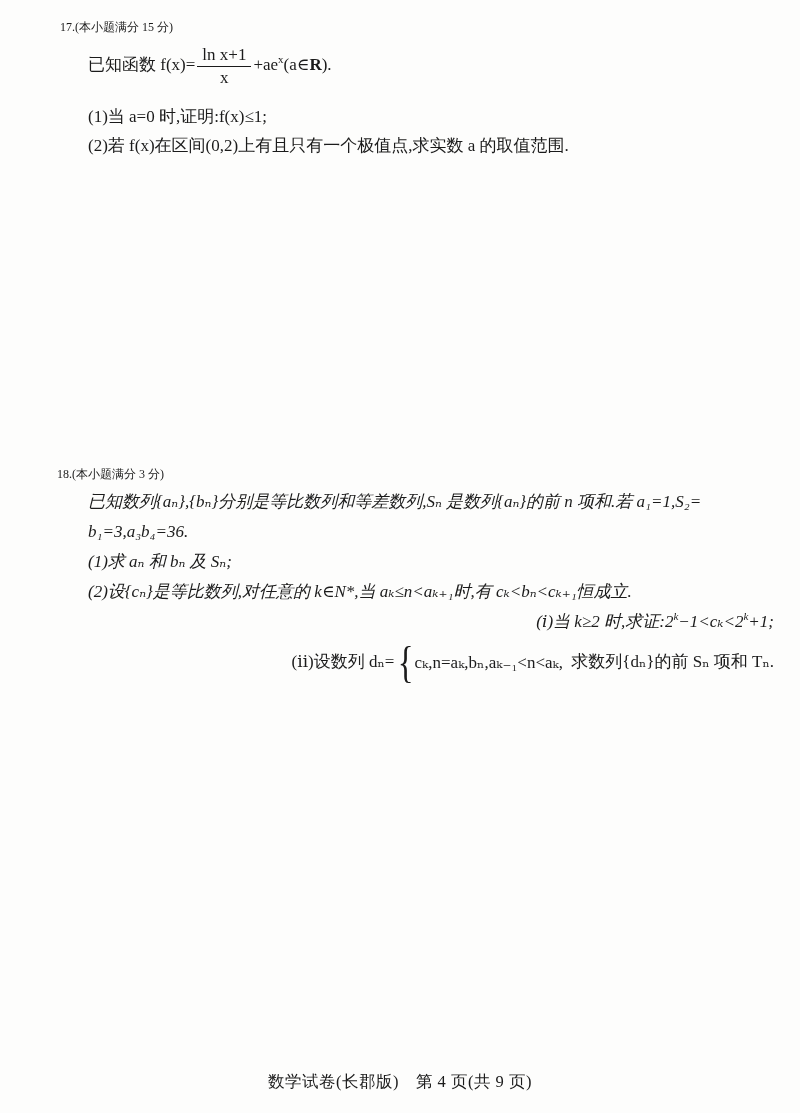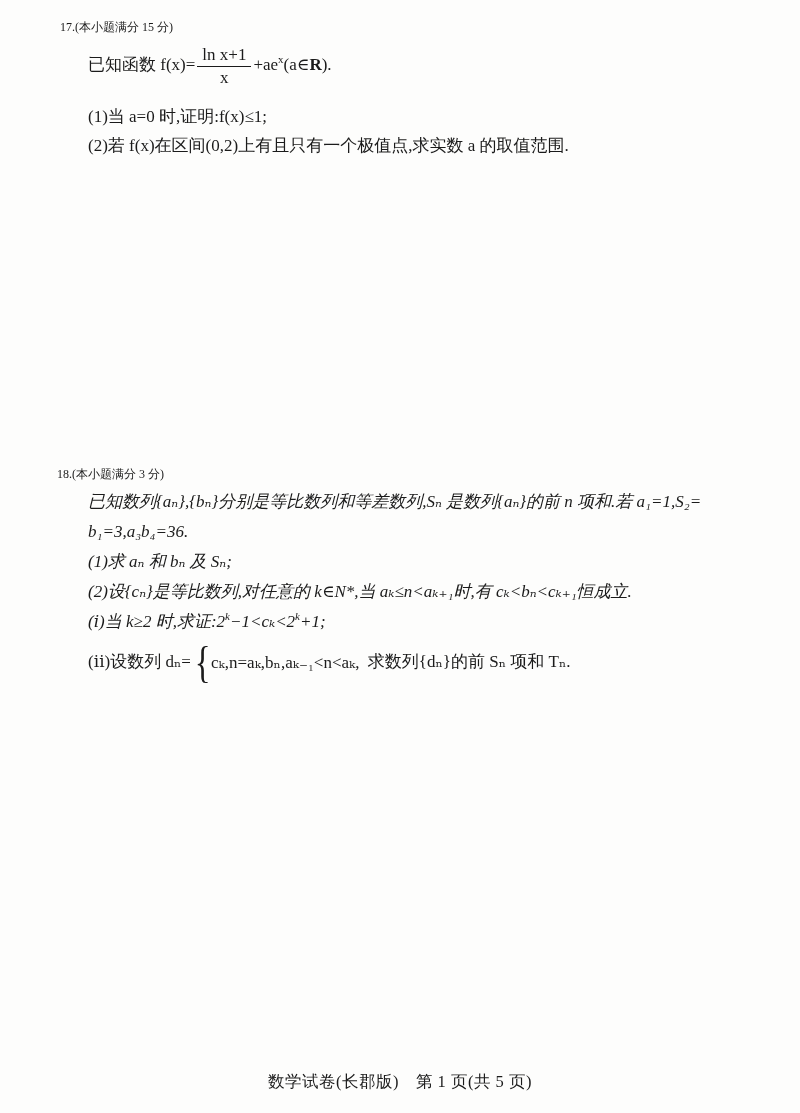--- a/index.html
+++ b/index.html
@@ -15,21 +15,21 @@
   }
   .problem{position:absolute;left:60px;right:26px;}
   .problem-17{top:14px;}
   .problem-18{top:461px;left:57px;}
   .heading{line-height:26px;font-size:12px;white-space:nowrap;}
   .content{margin-left:28px;}
   .problem-18 .content{margin-left:31px;}
   .line{line-height:29px;white-space:nowrap;}
   .problem-18 .line{line-height:30px;font-style:italic;}
   .formula-line{margin:5px 0 15px;white-space:nowrap;}
-  .subpart{}
+  .subpart{text-align:right;}
   
   .frac{display:inline-block;vertical-align:middle;text-align:center;margin:0 2px;line-height:1.15;}
   .frac .num{display:block;padding:0 5px 1px;border-bottom:1.2px solid #1b1b1b;}
   .frac .den{display:block;padding:1px 5px 0;}
   sup{font-size:11px;line-height:0;}
   .bold{font-weight:bold;}
   
   .cases{display:inline-flex;align-items:center;vertical-align:middle;margin:0 4px 0 1px;}
   .brace{font-size:44px;font-weight:300;line-height:1;transform:scaleX(.75);display:inline-block;margin-right:-2px;}
   .cases .rows{display:inline-flex;flex-direction:row;align-items:flex-start;line-height:26px;}
@@ -71,15 +71,15 @@
             <span class="rows">
               <span>cₖ,n=aₖ,</span>
               <span>bₙ,aₖ₋₁&lt;n&lt;aₖ,</span>
             </span>
           </span>
         <span>求数列{dₙ}的前 Sₙ 项和 Tₙ.</span>
       </div>
     </div>
   </div>
 
-  <div class="footer">数学试卷(长郡版)　第 1 页(共 5 页)</div>
+  <div class="footer">数学试卷(长郡版)　第 4 页(共 9 页)</div>
 
 </div>
 
 </body></html>

